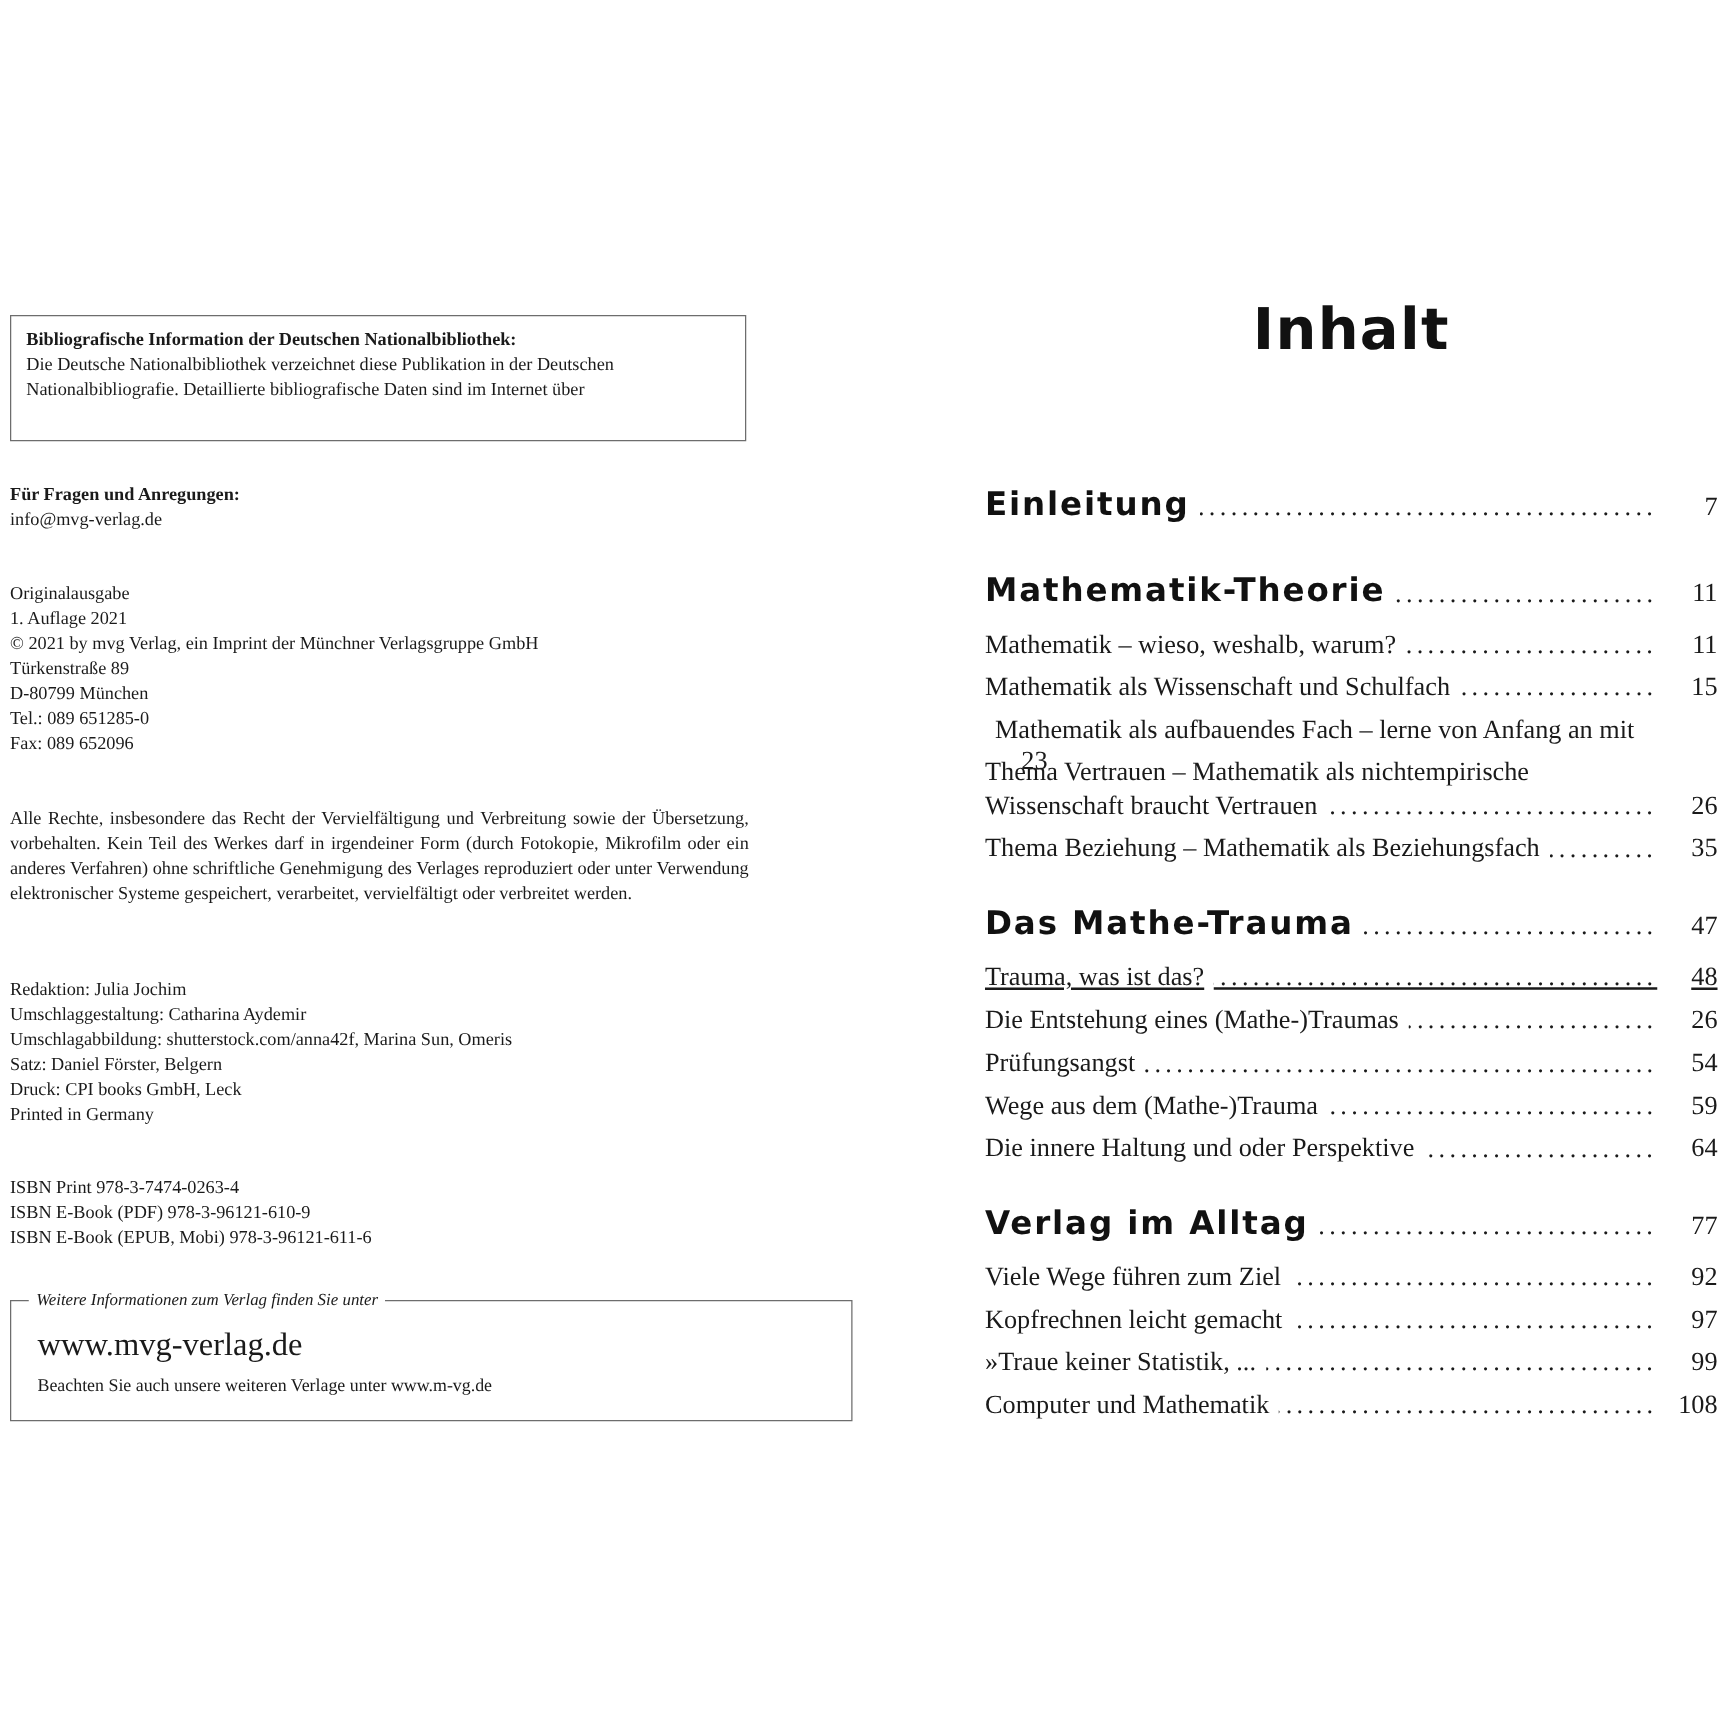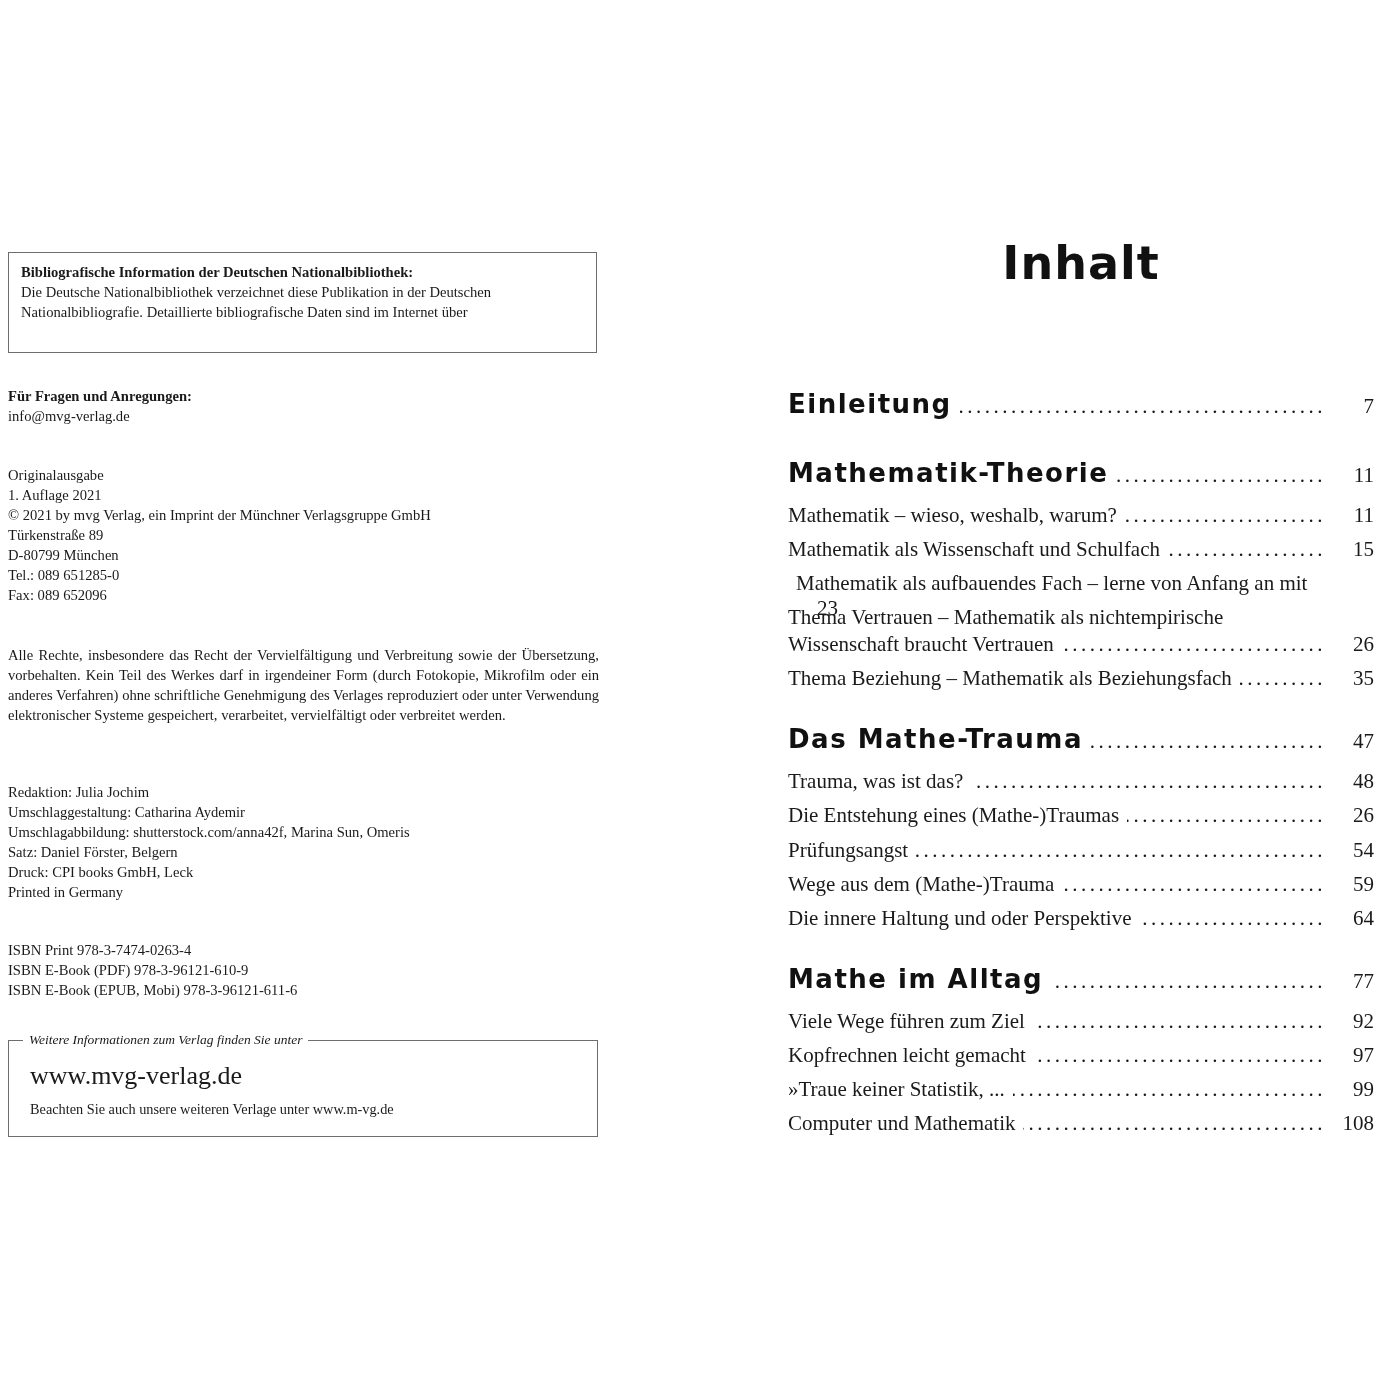--- a/index.html
+++ b/index.html
@@ -4,21 +4,21 @@
 <style>
   html, body { margin:0; padding:0; background:#ffffff; }
   body { width:1376px; height:1376px; position:relative; overflow:hidden; color:#1a1a1a;
          font-family:"Liberation Serif", "DejaVu Serif", serif; }
   .left { position:absolute; left:0; top:0; width:610px; height:1376px; }
   .box1 { position:absolute; left:8px; top:252px; width:589px; height:101px; border:1.5px solid #6d6d6d; box-sizing:border-box; padding:9px 12px; font-size:14.6px; line-height:20px; }
   .box1 .b { font-weight:bold; }
   .blk { position:absolute; left:8px; font-size:14.6px; line-height:20px; }
   .blk .b { font-weight:bold; }
   .rights { position:absolute; left:8px; top:645px; width:591px; font-size:14.6px; line-height:20px; text-align:justify; }
-  .box2 { position:absolute; left:8px; top:1040px; width:590px; height:97px; border:1.5px solid #6d6d6d; box-sizing:border-box; }
+  .box2 { position:absolute; left:8px; top:1040px; width:674px; height:97px; border:1.5px solid #6d6d6d; box-sizing:border-box; }
   .box2 .legend { position:absolute; left:14px; top:-9px; background:#fff; padding:0 6px; font-style:italic; font-size:13.5px; line-height:16px; }
   .box2 .url { position:absolute; left:21px; top:20px; font-size:26px; line-height:30px; }
   .box2 .note { position:absolute; left:21px; top:59px; font-size:14.3px; line-height:18px; }
 
   .right { position:absolute; left:786px; top:0; width:590px; height:1162px; }
   .title { position:absolute; left:0; top:236px; width:590px; text-align:center; font-family:"DejaVu Sans", sans-serif; font-weight:bold; font-size:46px; letter-spacing:1px; color:#111; }
   .row { position:absolute; left:2px; width:586px; display:flex; align-items:baseline; }
   .row .t { white-space:nowrap; }
   .row .dots { flex:1; overflow:hidden; white-space:nowrap; margin:0 6px 0 8px; letter-spacing:3.5px; text-align:right; direction:rtl; }
   .row .p { width:42px; text-align:right; }
@@ -115,21 +115,21 @@
     <span class="t">Thema Beziehung – Mathematik als Beziehungsfach</span>
     <span class="dots">........................................................................................................................</span>
     <span class="p">35</span>
   </div>
 
   <div class="row chap" style="top:724px;">
     <span class="t">Das Mathe-Trauma</span>
     <span class="dots">........................................................................................................................</span>
     <span class="p">47</span>
   </div>
-  <div class="row sec" style="top:769px;">
+  <div class="row sec" style="top:769px;text-decoration:underline;">
     <span class="t">Trauma, was ist das?</span>
     <span class="dots">........................................................................................................................</span>
     <span class="p">48</span>
   </div>
   <div class="row sec" style="top:803px;">
     <span class="t">Die Entstehung eines (Mathe-)Traumas</span>
     <span class="dots">........................................................................................................................</span>
     <span class="p">26</span>
   </div>
   <div class="row sec" style="top:838px;">
@@ -142,21 +142,21 @@
     <span class="dots">........................................................................................................................</span>
     <span class="p">59</span>
   </div>
   <div class="row sec" style="top:906px;">
     <span class="t">Die innere Haltung und oder Perspektive</span>
     <span class="dots">........................................................................................................................</span>
     <span class="p">64</span>
   </div>
 
   <div class="row chap" style="top:964px;">
-    <span class="t">Mathe im Alltag</span>
+    <span class="t">Verlag im Alltag</span>
     <span class="dots">........................................................................................................................</span>
     <span class="p">77</span>
   </div>
   <div class="row sec" style="top:1009px;">
     <span class="t">Viele Wege führen zum Ziel</span>
     <span class="dots">........................................................................................................................</span>
     <span class="p">92</span>
   </div>
   <div class="row sec" style="top:1043px;">
     <span class="t">Kopfrechnen leicht gemacht</span>

